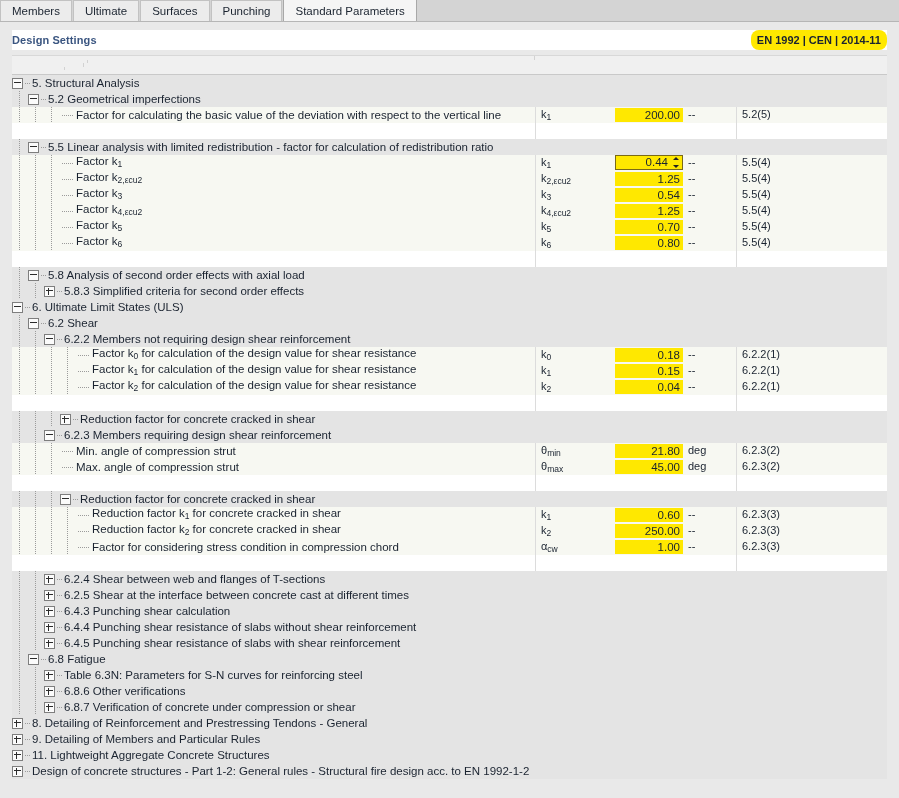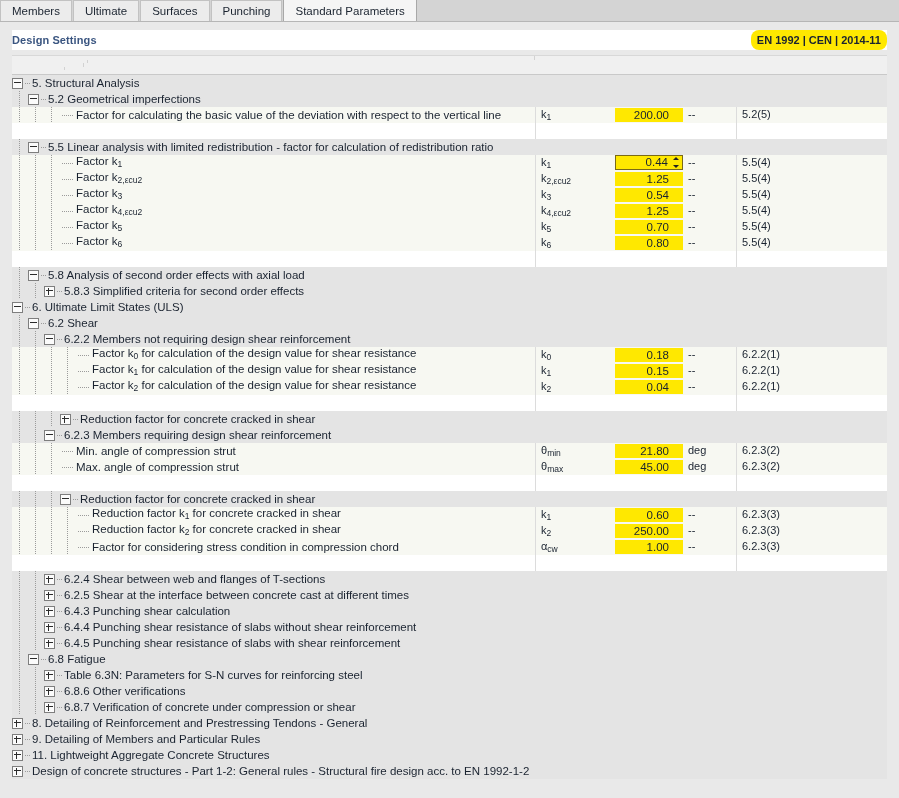--- a/index.html
+++ b/index.html
@@ -102,21 +102,21 @@
   .leafmark::before{
     content:"";position:absolute;left:2px;right:1px;top:8px;height:1px;
     background-image:linear-gradient(to right,#9b9b9b 1px,transparent 1px);
     background-size:2px 1px;
   }
   .lbl{padding-left:2px;font-size:11.5px;white-space:nowrap;}
 
   
   .vbox{
     display:inline-block;background:#ffe800;height:14px;line-height:14px;
-    width:68px;text-align:right;padding-right:14px;box-sizing:border-box;
+    width:68px;text-align:right;padding-right:3px;box-sizing:border-box;
     font-size:11.5px;margin-top:1px;
   }
   .vbox.sel{
     background:#ffe800;border:1px solid #7a6a16;height:15px;line-height:13px;
     position:relative;padding-right:14px;margin-top:0;
   }
   .spin{
     position:absolute;right:2px;top:1px;width:8px;height:11px;
   }
   .spin::before,.spin::after{

